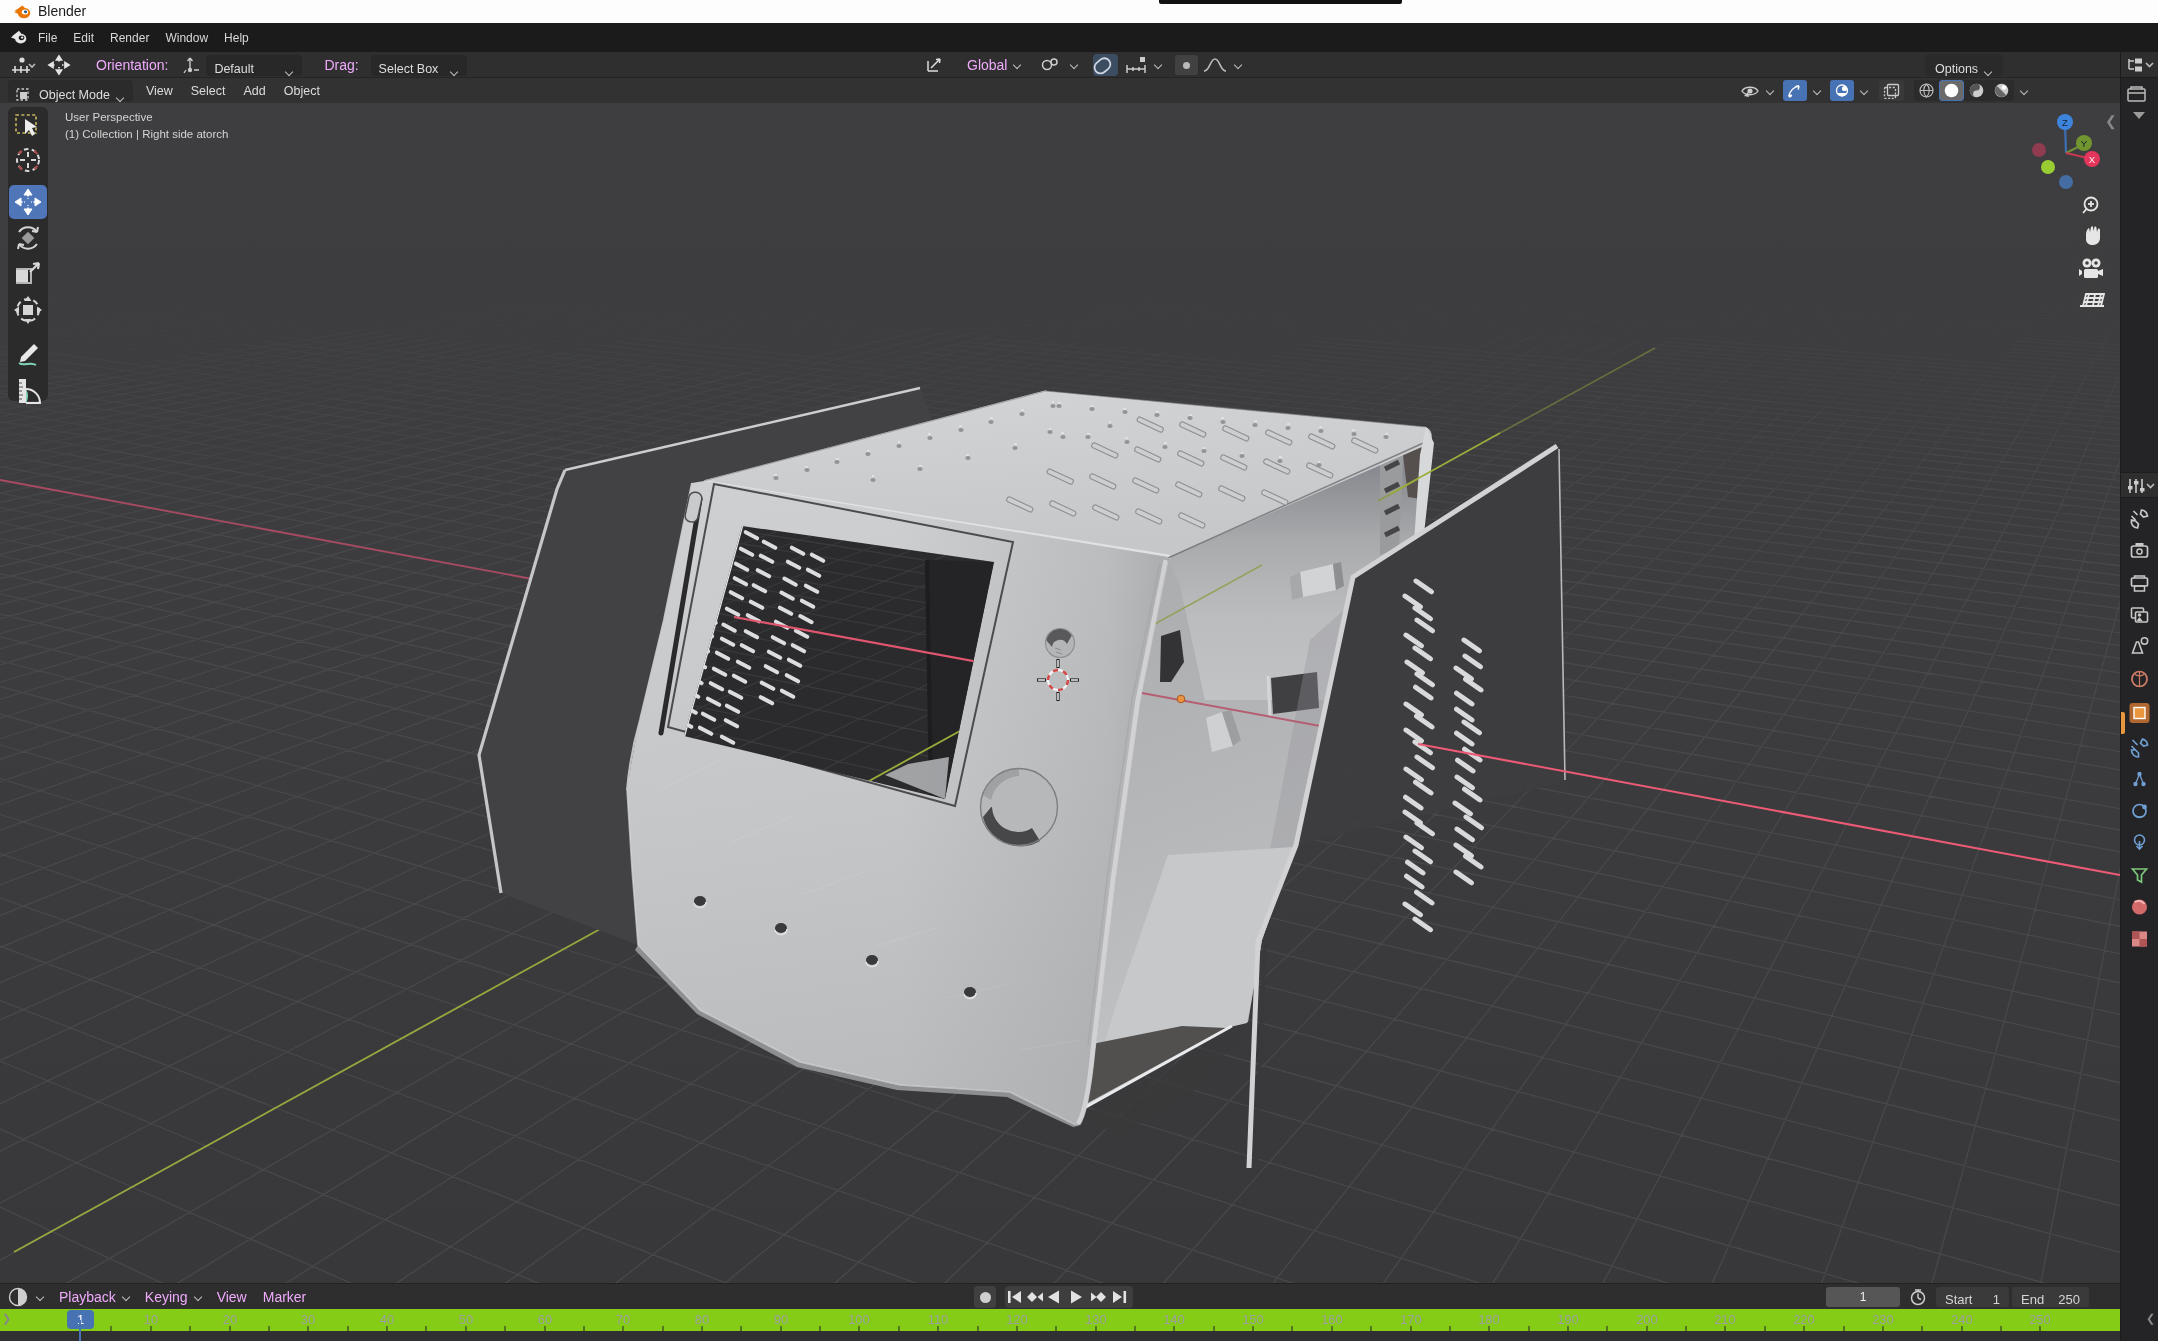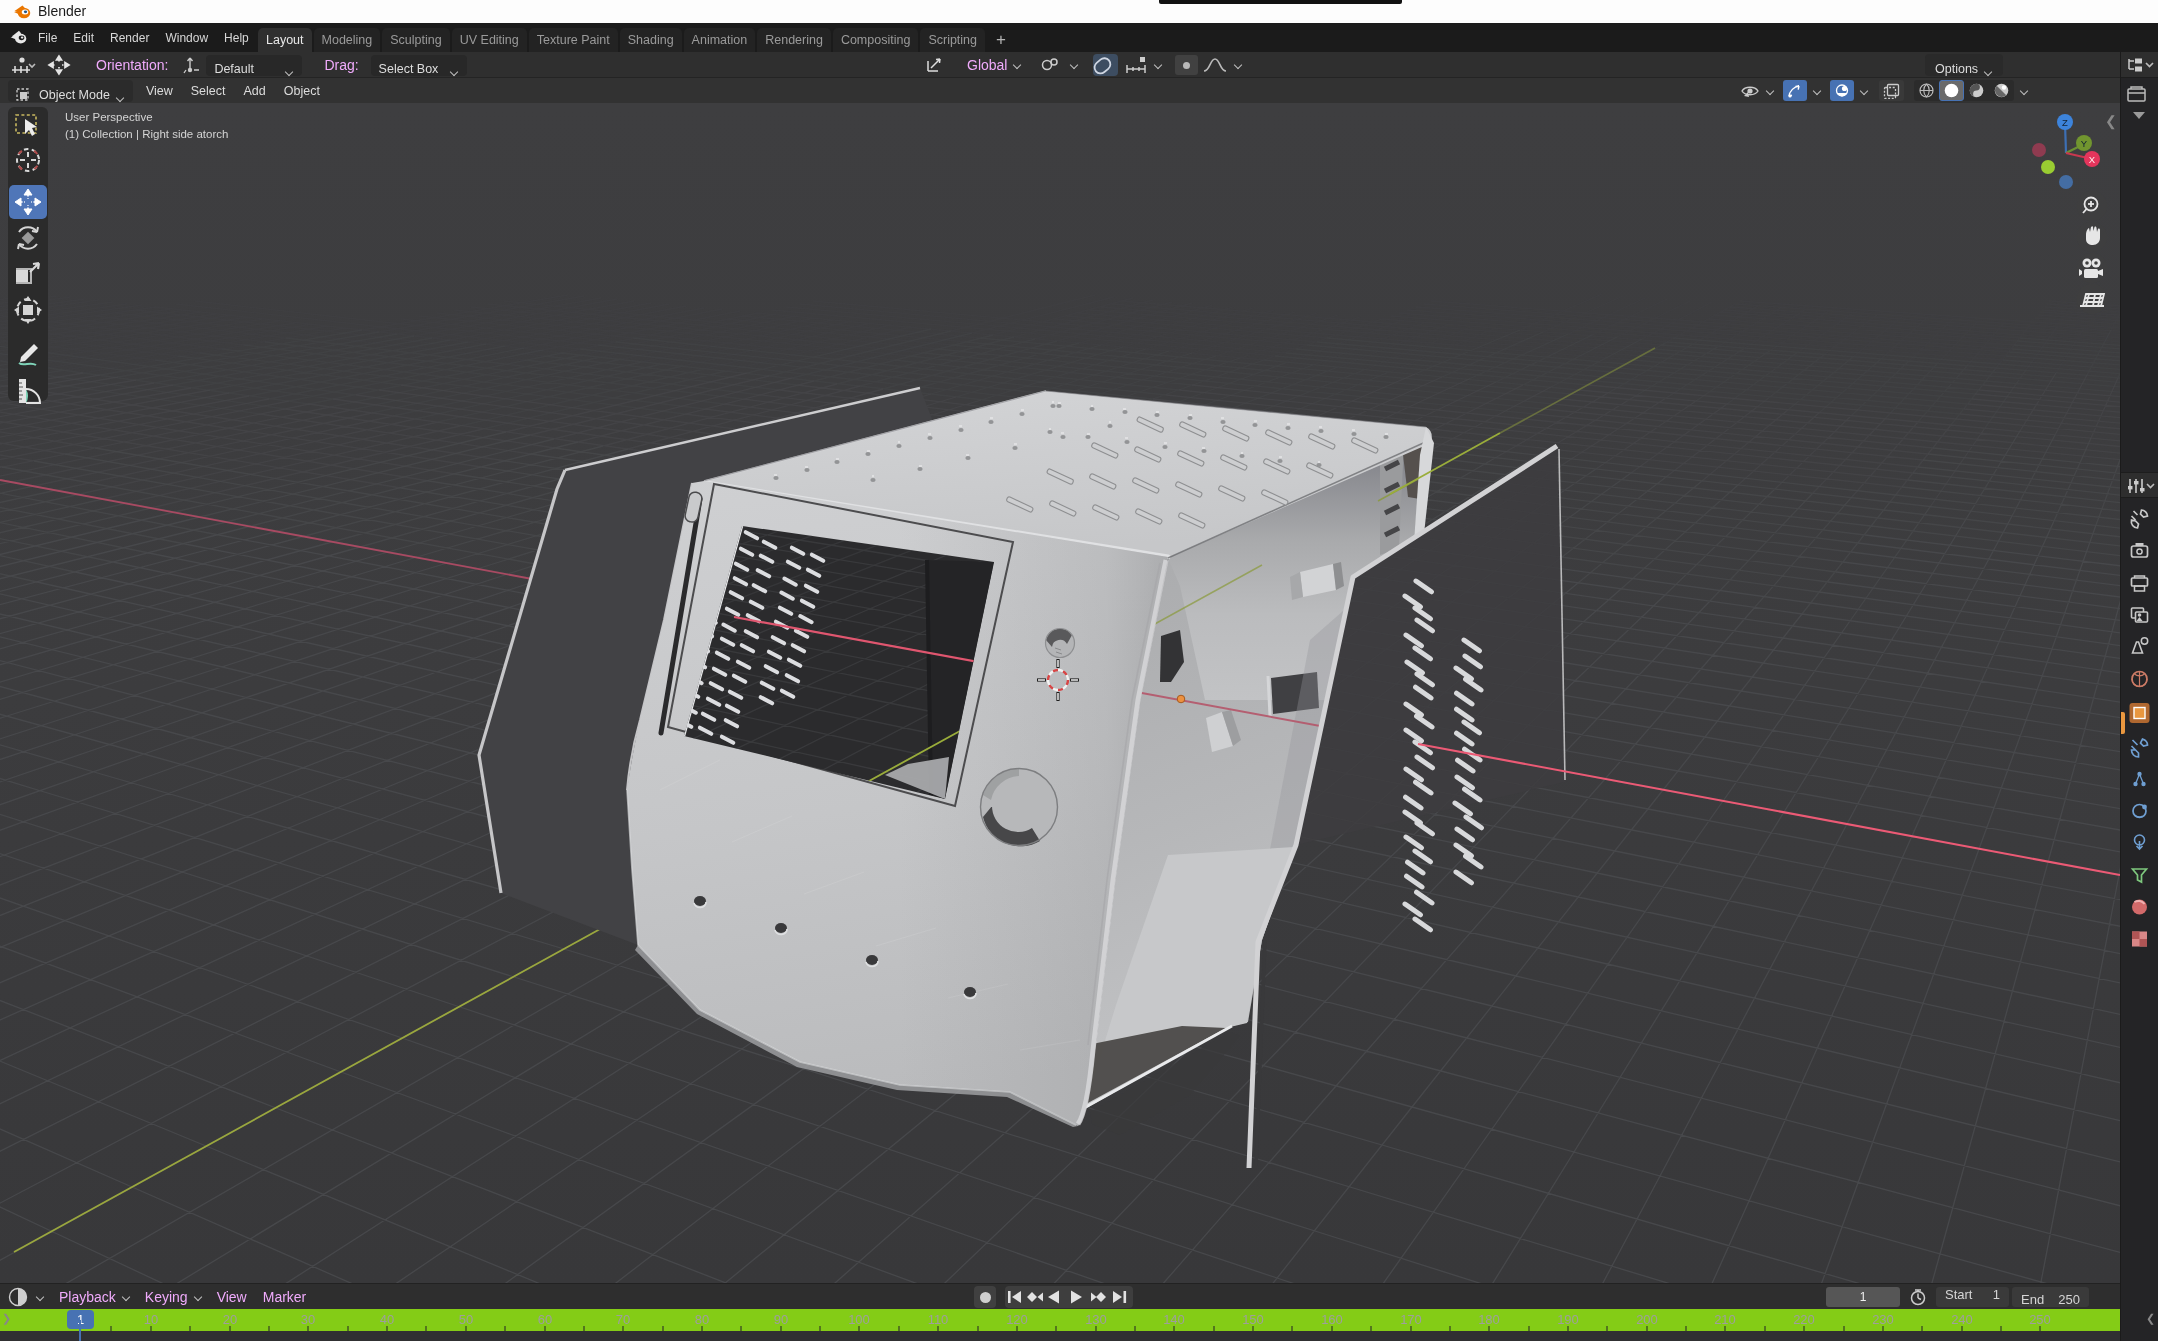--- a/index.html
+++ b/index.html
@@ -35,33 +35,20 @@
    <ellipse cx="41" cy="27" rx="10" ry="8.4" fill="#1b1b1b"></ellipse>
    <ellipse cx="43" cy="26" rx="4.6" ry="4" fill="#e8e8e8"></ellipse>
    <path d="M6 22 L32 2 L40 12 L18 26 Z" fill="#e8e8e8"></path>
    <path d="M2 25 L28 20 L22 33 Z" fill="#e8e8e8"></path>
   </svg>
   <span class="menuitem">File</span>
       <span class="menuitem">Edit</span>
       <span class="menuitem">Render</span>
   <span class="menuitem">Window</span>
       <span class="menuitem">Help</span>
- </div>
- <div class="row" style="left:258px;top:5px;height:24px">
-  <span class="tab active">Layout</span>
-      <span class="tab">Modeling</span>
-      <span class="tab">Sculpting</span>
-  <span class="tab">UV Editing</span>
-      <span class="tab">Texture Paint</span>
-      <span class="tab">Shading</span>
-  <span class="tab">Animation</span>
-      <span class="tab">Rendering</span>
-      <span class="tab">Compositing</span>
-  <span class="tab">Scripting</span>
-  <span style="color:#b5b5b5;font-size:17px;margin-left:9px;font-weight:300">+</span>
  </div>
 </div>
 
 <div class="abs" style="left:0;top:52px;width:2120px;height:26px;background:#2f2f2f;border-bottom:1px solid #242424">
  <div class="row" style="left:10px;top:0;height:26px">
   <svg width="26" height="18" viewBox="0 0 26 18">
    <circle cx="12" cy="4" r="2.6" fill="#ddd"></circle>
    <path d="M2 14 L20 14 M5 10 L5 17 M11 10 L11 17 M17 10 L17 17" stroke="#ddd" stroke-width="1.6"></path>
    <path d="M21 7 l3 3 l3 -3" stroke="#bbb" stroke-width="1.6" fill="none" transform="translate(-2,1)"></path>
   </svg>
@@ -715,21 +702,21 @@
    <path d="M108 5 L117 11 L108 17 Z"></path>
         <rect x="118.5" y="5" width="2.6" height="12"></rect>
   </svg>
  </div>
  <div class="row" style="right:2158-2100px;left:1826px;top:3px;height:20px">
   <div style="width:74px;height:20px;background:#565656;border-radius:3px;color:#f0f0f0;font-size:12px;text-align:center;line-height:20px">1</div>
   <svg width="20" height="18" viewBox="0 0 20 18" style="margin-left:8px">
         <circle cx="10" cy="10" r="6.5" fill="none" stroke="#ccc" stroke-width="1.5"></circle>
         <path d="M10 10 L10 5.5 M10 10 l3 1.5 M7 2 l6 0 M10 2 l0 2" stroke="#ccc" stroke-width="1.5"></path>
       </svg>
-  <div style="margin-left:8px;width:73px;height:20px;background:#3a3a3a;border-radius:3px;color:#d5d5d5;font-size:13px;display:flex;align-items:flex-start;padding:0 9px">Start<span style="margin-left:auto">1</span></div>
+  <div style="margin-left:8px;width:73px;height:20px;background:#3a3a3a;border-radius:3px;color:#d5d5d5;font-size:13px;display:flex;align-items:flex-end;padding:0 9px">Start<span style="margin-left:auto">1</span></div>
   <div style="margin-left:3px;width:77px;height:20px;background:#3a3a3a;border-radius:3px;color:#d5d5d5;font-size:13px;display:flex;align-items:flex-end;padding:0 9px">End<span style="margin-left:auto">250</span></div>
  </div>
 </div>
 <div class="abs" style="left:0;top:1309px;width:2120px;height:22px;background:#84cc16">
  <svg class="abs" style="left:0;top:0" width="2120" height="22">
   <g fill="#9e9e9e" font-size="13" text-anchor="middle" font-family="Liberation Sans">
    <text x="151" y="15">10</text>
    <text x="230" y="15">20</text>
    <text x="308" y="15">30</text>
    <text x="387" y="15">40</text>

